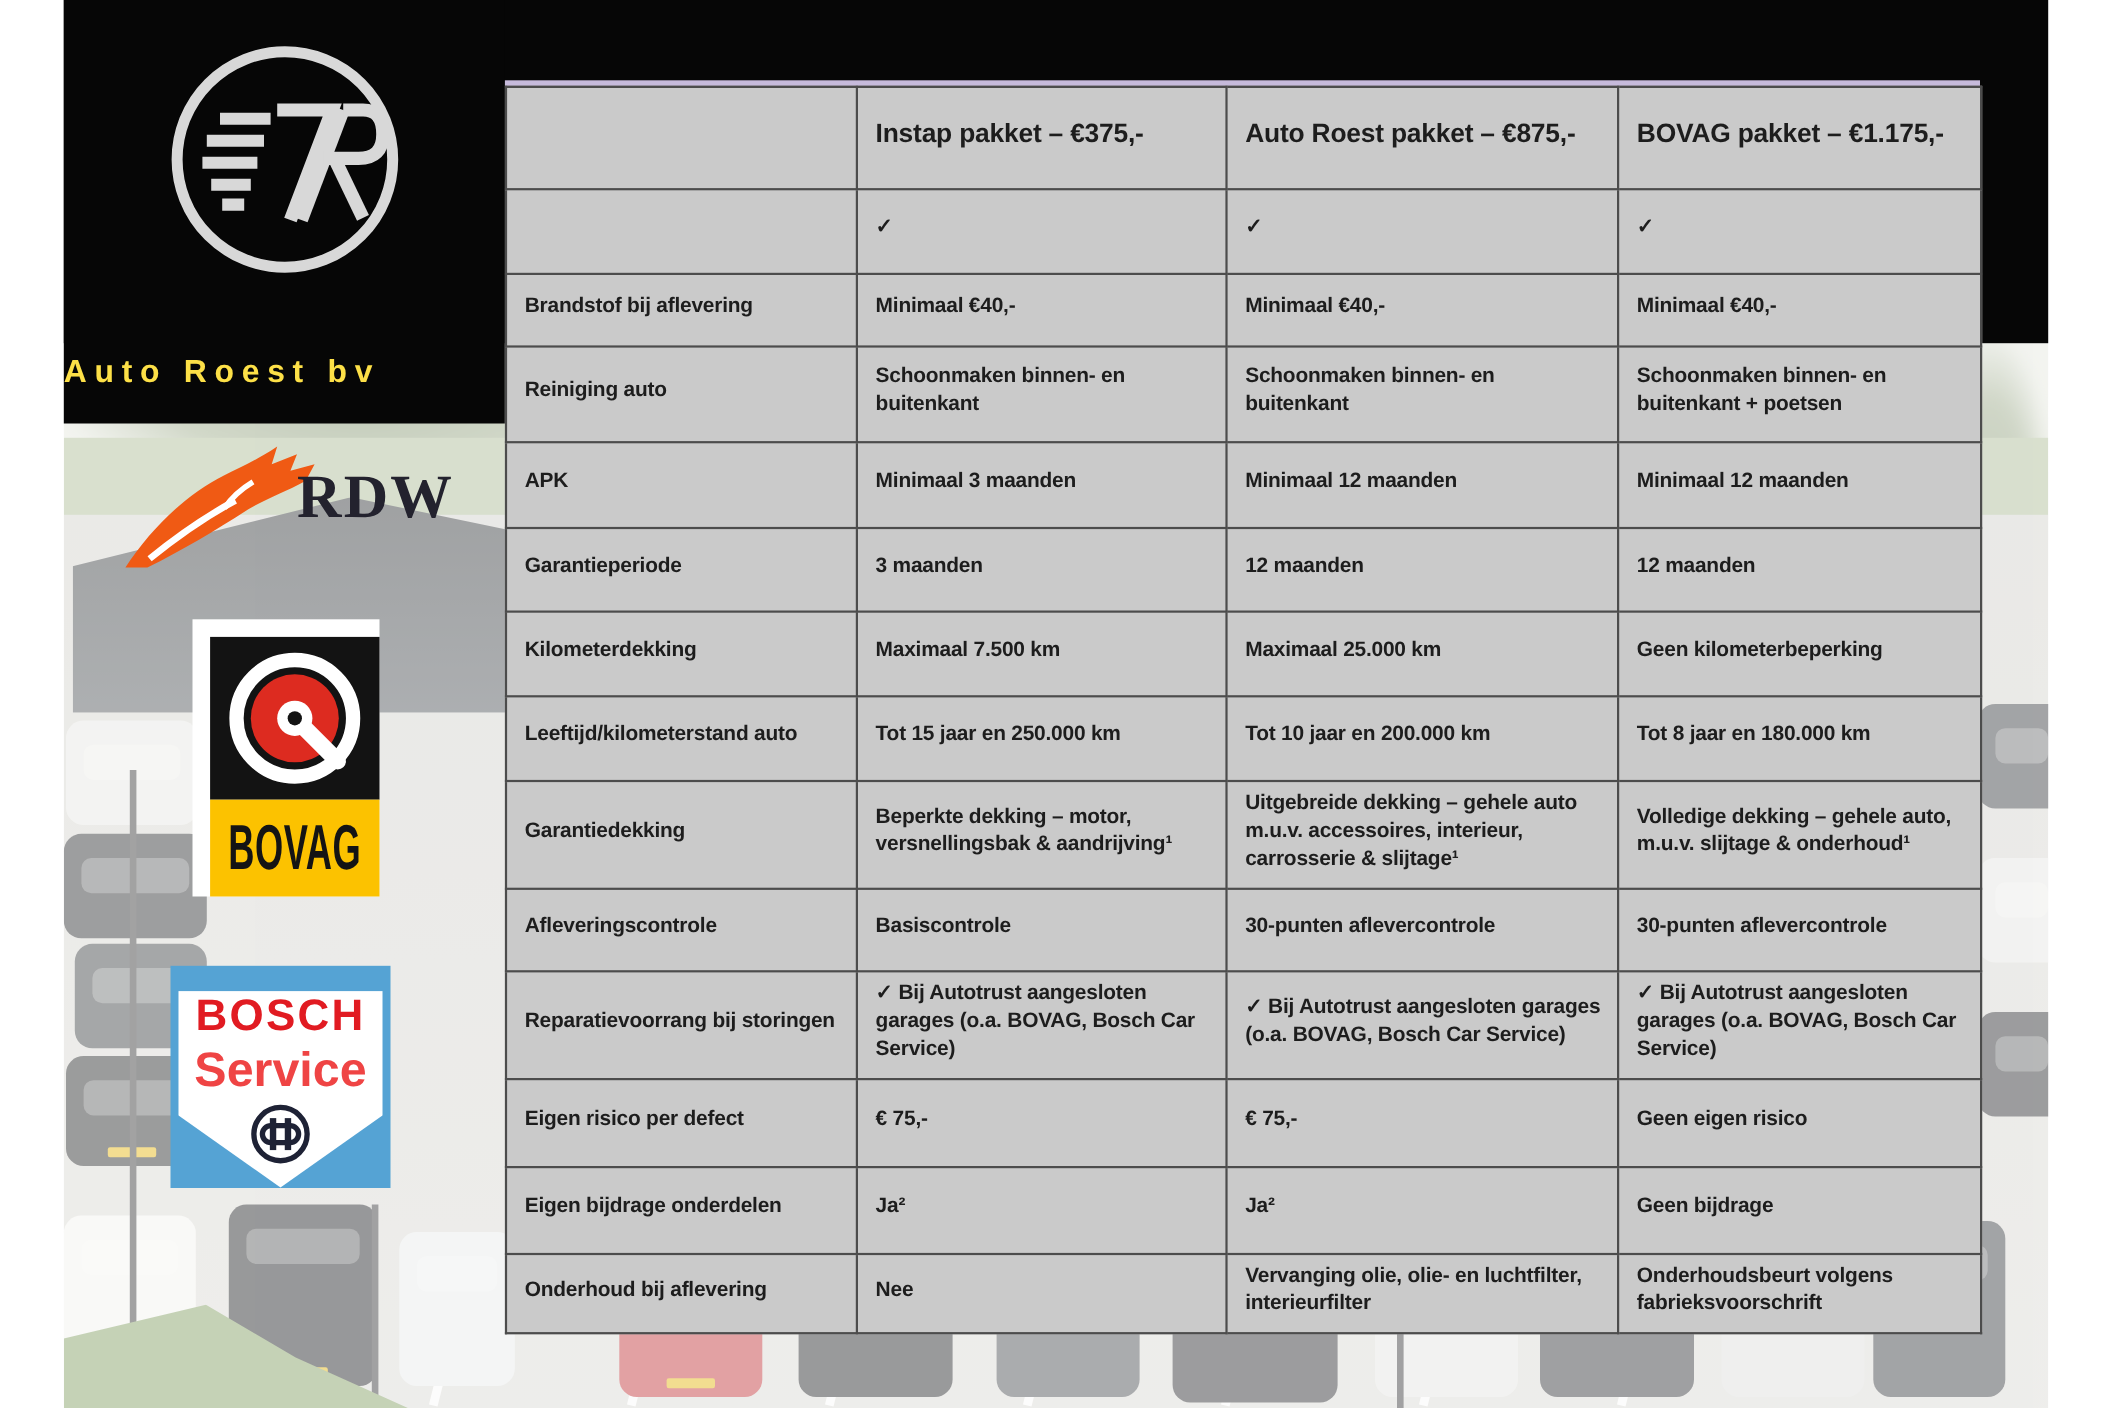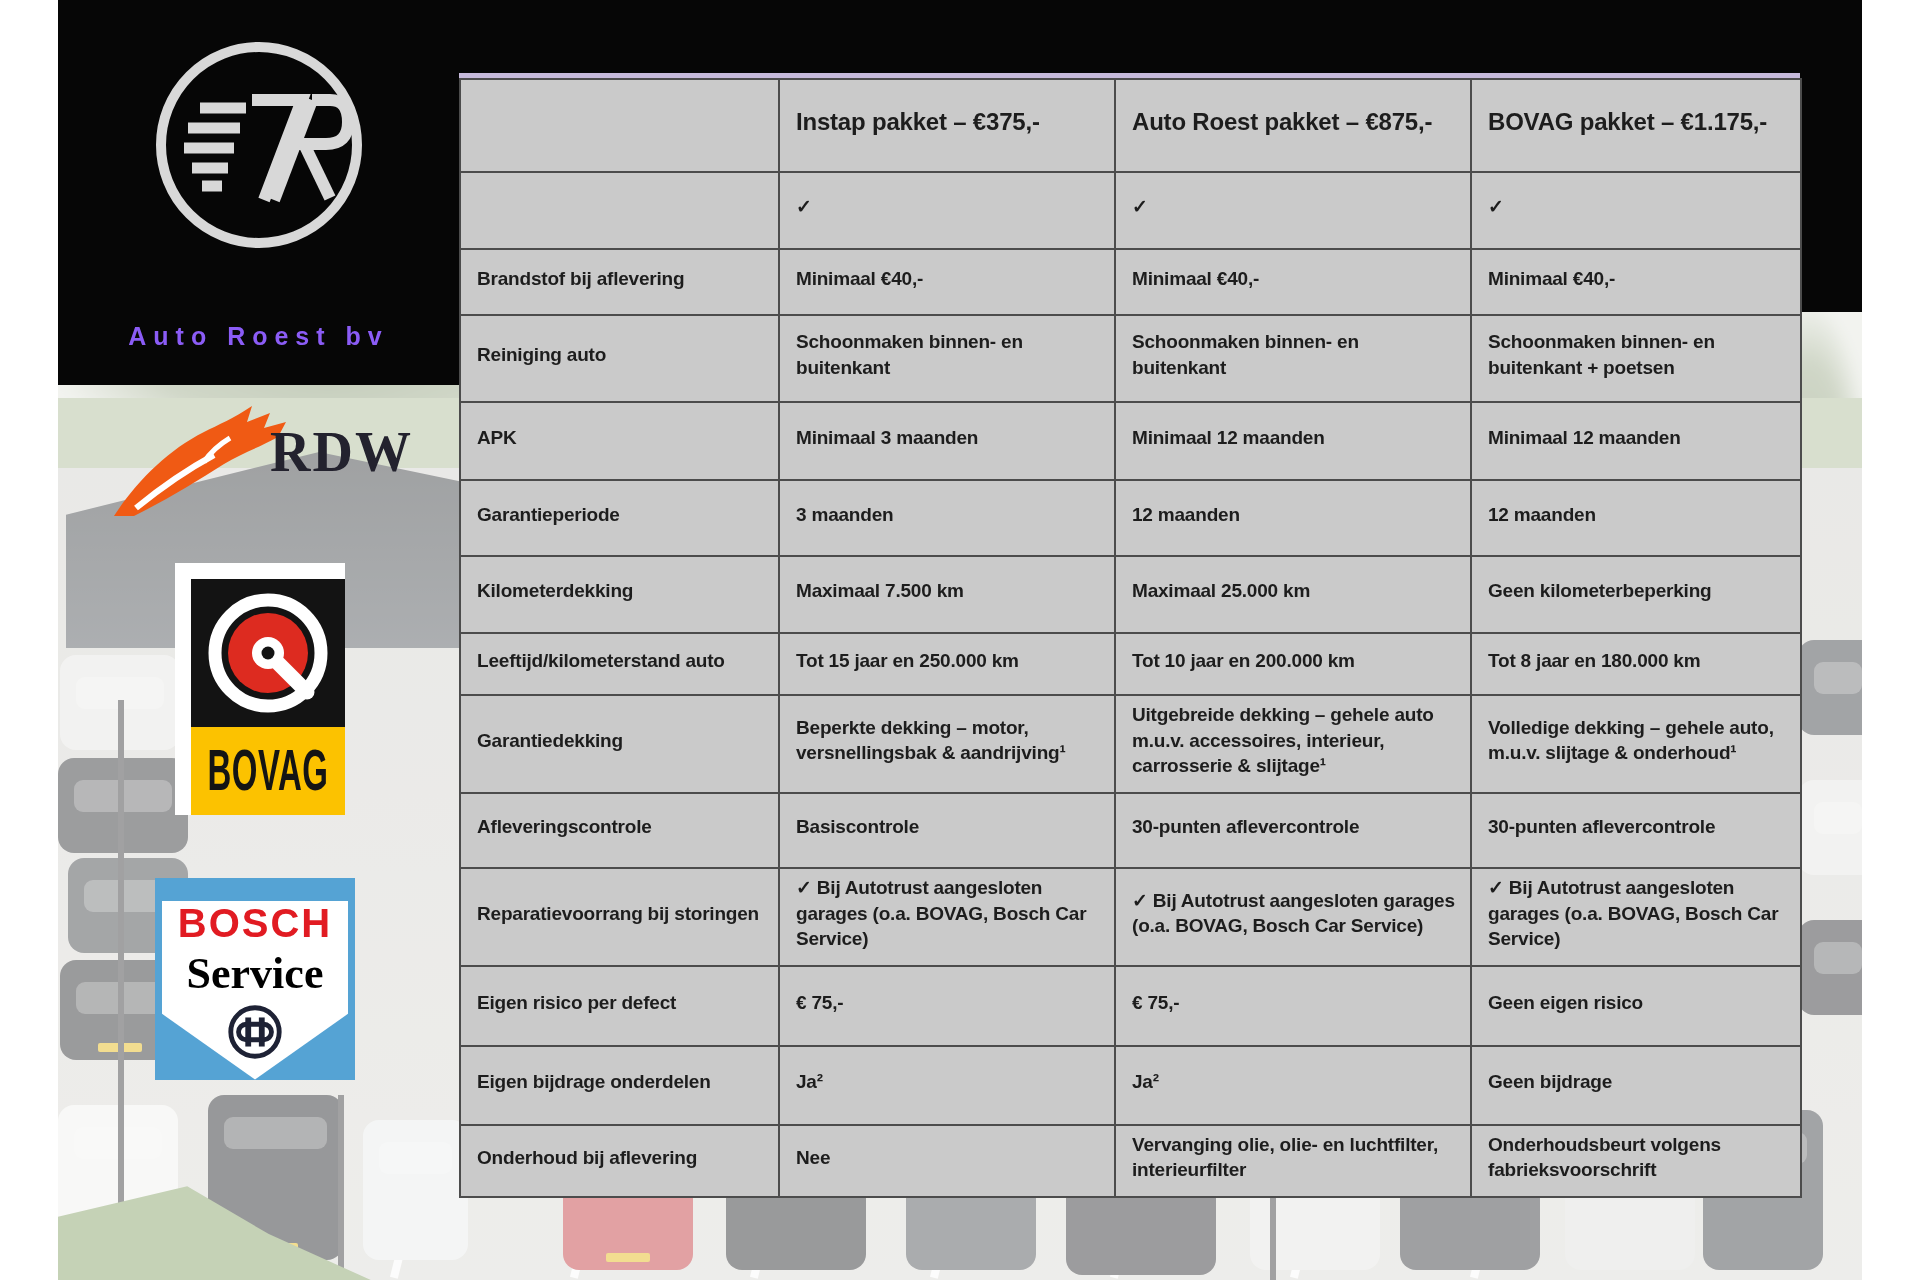--- a/index.html
+++ b/index.html
@@ -20,60 +20,60 @@
   .car::before{content:'';position:absolute;left:16px;right:16px;top:22px;height:32px;border-radius:9px;background:rgba(255,255,255,.28);}
   .plate::after{content:'';position:absolute;left:50%;bottom:8px;width:44px;height:9px;margin-left:-22px;background:#e6b400;border-radius:2px;}
   .pole{position:absolute;width:6px;background:#26262a;}
   .grass{position:absolute;left:0;top:1178px;width:680px;height:102px;background:#7b9a5a;
          clip-path:polygon(0 100%,0 38%,19% 8%,31% 55%,46% 100%);}
 
   
   .black-band{position:absolute;left:58px;top:0;width:1804px;height:312px;background:#060606;}
   .logo-box{position:absolute;left:58px;top:0;width:401px;height:385px;background:#060606;}
   .logo-mark{position:absolute;left:86px;top:30px;}
-  .dealer-name{position:absolute;left:0;right:0;top:322px;text-align:center;color:#8b5cf6;
-               font-size:25px;font-weight:700;letter-spacing:7px;}
+  .dealer-name{position:absolute;left:0;right:0;top:322px;color:#fde047;
+               font-size:29px;font-weight:700;letter-spacing:7px;}
 
   
   .rdw{position:absolute;left:108px;top:402px;width:300px;height:126px;}
   .rdw-word{position:absolute;left:162px;top:18px;font-family:"Liberation Serif",serif;font-weight:700;
             font-size:56px;color:#23222e;letter-spacing:2px;}
 
   
   .bovag{position:absolute;left:175px;top:563px;width:170px;height:252px;background:#ffffff;padding:16px;box-sizing:border-box;}
   .bovag-top{position:relative;width:154px;height:148px;background:#131313;}
   .bovag-bottom{position:relative;width:154px;height:88px;background:#fcc200;display:flex;align-items:center;justify-content:center;}
   .bovag-word{font-size:33px;font-weight:800;color:#141414;letter-spacing:0.5px;transform:scaleY(1.75);display:inline-block;}
 
   
   .bosch{position:absolute;left:155px;top:878px;width:200px;height:202px;background:#55a3d4;padding:7px;box-sizing:border-box;}
   .bosch-inner{position:relative;width:100%;height:100%;background:#ffffff;
                clip-path:polygon(0 0,100% 0,100% 60%,50% 95%,0 60%);text-align:center;}
   .bosch-word{margin-top:16px;font-size:40px;font-weight:800;color:#e11b22;letter-spacing:2px;}
-  .bosch-service{margin-top:2px;font-size:44px;font-weight:700;color:#000000;font-family:Liberation Serif, serif;}
+  .bosch-service{margin-top:2px;font-size:44px;font-weight:700;color:#ef4444;}
   .bosch-sym{margin-top:2px;}
 
   
   .table-wrap{position:absolute;left:459px;top:73px;width:1341px;height:1114px;
               border-top:5px solid #c6badb;box-sizing:border-box;}
   table.pkg{border-collapse:collapse;table-layout:fixed;width:1341px;height:1109px;
             background:#cacaca;border:2px solid #4c4c4c;border-top:none;}
   table.pkg td,table.pkg th{border:2px solid #4c4c4c;vertical-align:middle;text-align:left;
             padding:6px 14px 13px 16px;color:#1d1d1d;box-sizing:border-box;}
   table.pkg th{font-size:24px;font-weight:700;letter-spacing:-0.2px;}
   table.pkg td{font-size:19px;font-weight:700;line-height:1.35;letter-spacing:-0.2px;}
   td.lbl{white-space:nowrap;letter-spacing:-0.4px;}
   thead tr{height:93px;}
   tbody tr:nth-child(1){height:77px;}
   tbody tr:nth-child(2){height:66px;}
   tbody tr:nth-child(3){height:87px;}
   tbody tr:nth-child(4){height:78px;}
   tbody tr:nth-child(5){height:76px;}
   tbody tr:nth-child(6){height:77px;}
-  tbody tr:nth-child(7){height:62px;margin-left:29px;}
+  tbody tr:nth-child(7){height:77px;margin-left:29px;}
   tbody tr:nth-child(8){height:93px;}
   tbody tr:nth-child(9){height:75px;}
   tbody tr:nth-child(10){height:89px;}
   tbody tr:nth-child(11){height:80px;}
   tbody tr:nth-child(12){height:79px;}
   tbody tr:nth-child(13){height:67px;}
 </style>
 </head>
 <body>
 

